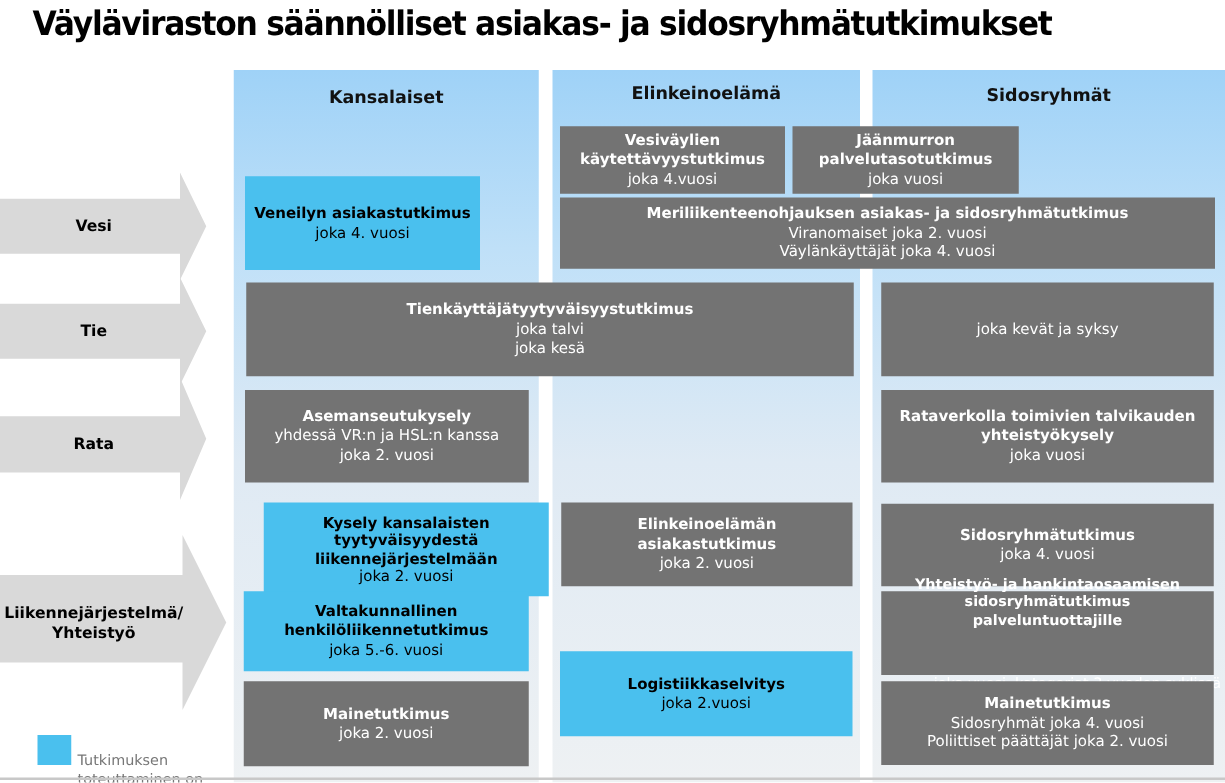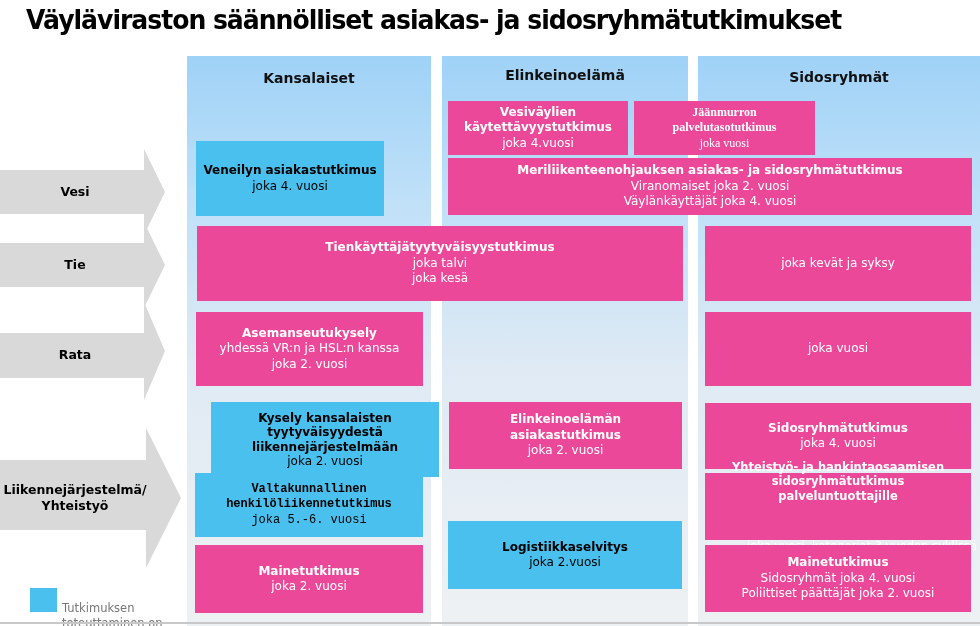--- a/index.html
+++ b/index.html
@@ -11,21 +11,21 @@
          background:linear-gradient(to bottom, #9fd2f7 0%, #bfe0f8 25%, #dfeaf4 55%, #eef1f3 100%); }
   .col-head { position:absolute; left:0; right:0; top:12px; text-align:center; font-weight:bold;
               font-size:14px; color:#111; }
   .arrow { position:absolute; left:0; }
   .arrow svg { position:absolute; left:0; top:0; }
   .arrow-label { position:absolute; left:0; width:150px; text-align:center; font-weight:bold;
                  font-size:12.5px; color:#000; line-height:16px; }
   .box { position:absolute; box-sizing:border-box; display:flex; flex-direction:column;
          align-items:center; justify-content:center; text-align:center; font-size:12px; line-height:15.5px;
          padding:0 4px; }
-  .box.dark { background:#ec4899; color:#fff; }
+  .box.dark { background:#737373; color:#fff; }
   .box.light { background:#4ac0ee; color:#000; }
   .box .bt { font-weight:bold; white-space:pre-line; }
   .box .bs { white-space:pre-line; }
   .legend-sw { position:absolute; left:30px; top:588px; width:27px; height:24px; background:#4ac0ee; }
   .legend-tx { position:absolute; left:62px; top:576px; font-size:11.5px; line-height:15px; color:#777; white-space:pre-line;margin-top:25px; }
   .bottom-line { position:absolute; left:0; top:622px; width:980px; height:2px; background:#c8c8c8; }
 </style>
 </head>
 <body>
 
@@ -34,21 +34,21 @@
 <div class="col" style="left:187px; width:244px;">
   <div class="col-head" style="top:14px;">Kansalaiset</div>
 </div>
 <div class="col" style="left:442px; width:246px;">
   <div class="col-head" style="top:11px;">Elinkeinoelämä</div>
 </div>
 <div class="col" style="left:698px; width:282px;">
   <div class="col-head" style="top:13px;">Sidosryhmät</div>
 </div>
 
-<div class="arrow" style="top:149px; width:170px; height:86px;">
+<div class="arrow" style="top:138px; width:170px; height:86px;">
   <svg width="170" height="86">
     <polygon points="0,21 144,21 144,0 165,43 144,86 144,65 0,65" fill="#d9d9d9"></polygon>
   </svg>
   <div class="arrow-label" style="top:35px;">Vesi</div>
 </div>
 <div class="arrow" style="top:222px; width:170px; height:86px;">
   <svg width="170" height="86">
     <polygon points="0,21 144,21 144,0 165,43 144,86 144,65 0,65" fill="#d9d9d9"></polygon>
   </svg>
   <div class="arrow-label" style="top:35px;">Tie</div>
@@ -65,21 +65,21 @@
   </svg>
   <div class="arrow-label" style="top:54px; white-space:pre-line;">Liikennejärjestelmä/
 Yhteistyö</div>
 </div>
 
 <div class="box dark" style="left:448px; top:101px; width:180px; height:54px;">
   <div class="bt">Vesiväylien
 käytettävyystutkimus</div>
   <div class="bs">joka 4.vuosi</div>
 </div>
-<div class="box dark" style="left:634px; top:101px; width:181px; height:54px;font-family:Liberation Serif, serif;">
+<div class="box dark" style="left:634px; top:101px; width:181px; height:54px;">
   <div class="bt">Jäänmurron
 palvelutasotutkimus</div>
   <div class="bs">joka vuosi</div>
 </div>
 <div class="box light" style="left:196px; top:141px; width:188px; height:75px;">
   <div class="bt">Veneilyn asiakastutkimus</div>
   <div class="bs">joka 4. vuosi</div>
 </div>
 <div class="box dark" style="left:448px; top:158px; width:524px; height:57px;">
   <div class="bt">Meriliikenteenohjauksen asiakas- ja sidosryhmätutkimus</div>
@@ -93,38 +93,40 @@
 </div>
 <div class="box dark" style="left:705px; top:226px; width:266px; height:75px;">
   <div class="bs">joka kevät ja syksy</div>
 </div>
 <div class="box dark" style="left:196px; top:312px; width:227px; height:74px;">
   <div class="bt">Asemanseutukysely</div>
   <div class="bs">yhdessä VR:n ja HSL:n kanssa
 joka 2. vuosi</div>
 </div>
 <div class="box dark" style="left:705px; top:312px; width:266px; height:74px;">
+  <div class="bt">Rataverkolla toimivien talvikauden
+yhteistyökysely</div>
   <div class="bs">joka vuosi</div>
 </div>
 <div class="box light" style="left:211px; top:402px; width:228px; height:75px; line-height:14.5px;">
   <div class="bt">Kysely kansalaisten
 tyytyväisyydestä
 liikennejärjestelmään</div>
   <div class="bs">joka 2. vuosi</div>
 </div>
 <div class="box dark" style="left:449px; top:402px; width:233px; height:67px;">
   <div class="bt">Elinkeinoelämän
 asiakastutkimus</div>
   <div class="bs">joka 2. vuosi</div>
 </div>
 <div class="box dark" style="left:705px; top:403px; width:266px; height:66px;">
   <div class="bt">Sidosryhmätutkimus</div>
   <div class="bs">joka 4. vuosi</div>
 </div>
-<div class="box light" style="left:195px; top:473px; width:228px; height:64px;font-family:Liberation Mono, monospace;">
+<div class="box light" style="left:195px; top:473px; width:228px; height:64px;">
   <div class="bt">Valtakunnallinen
 henkilöliikennetutkimus</div>
   <div class="bs">joka 5.-6. vuosi</div>
 </div>
 <div class="box light" style="left:448px; top:473px; width:234px; height:68px;margin-top:48px;">
   <div class="bt">Logistiikkaselvitys</div>
   <div class="bs">joka 2.vuosi</div>
 </div>
 <div class="box dark" style="left:705px; top:473px; width:266px; height:67px; line-height:14.5px; padding:16px 1px; font-size:11.5px;gap:36px;">
   <div class="bt">Yhteistyö- ja hankintaosaamisen

